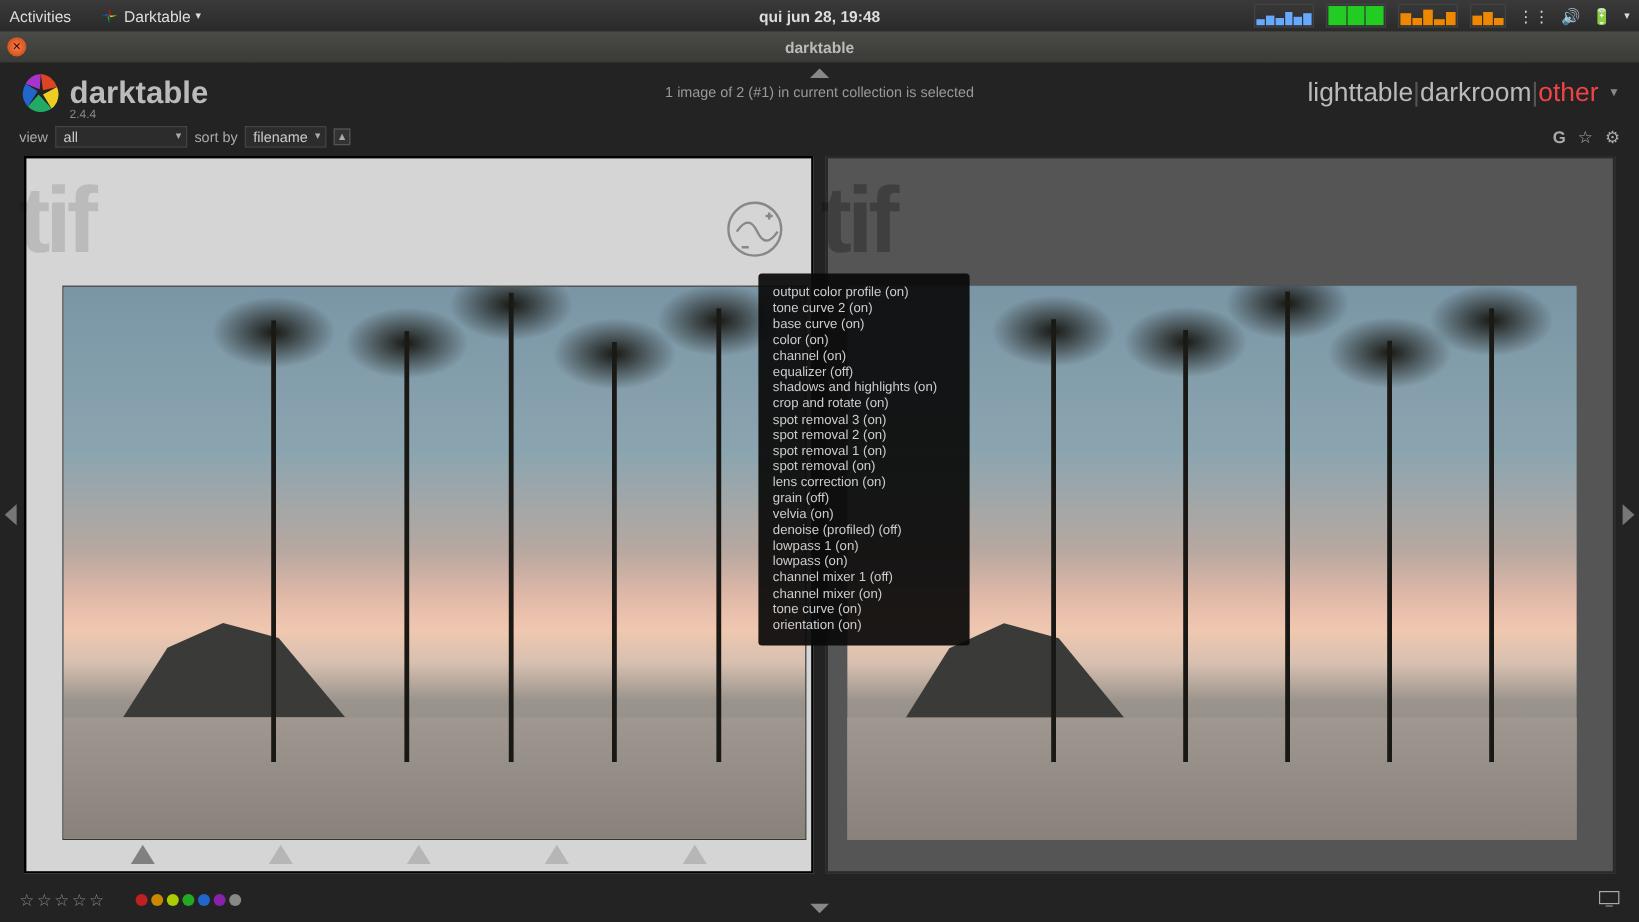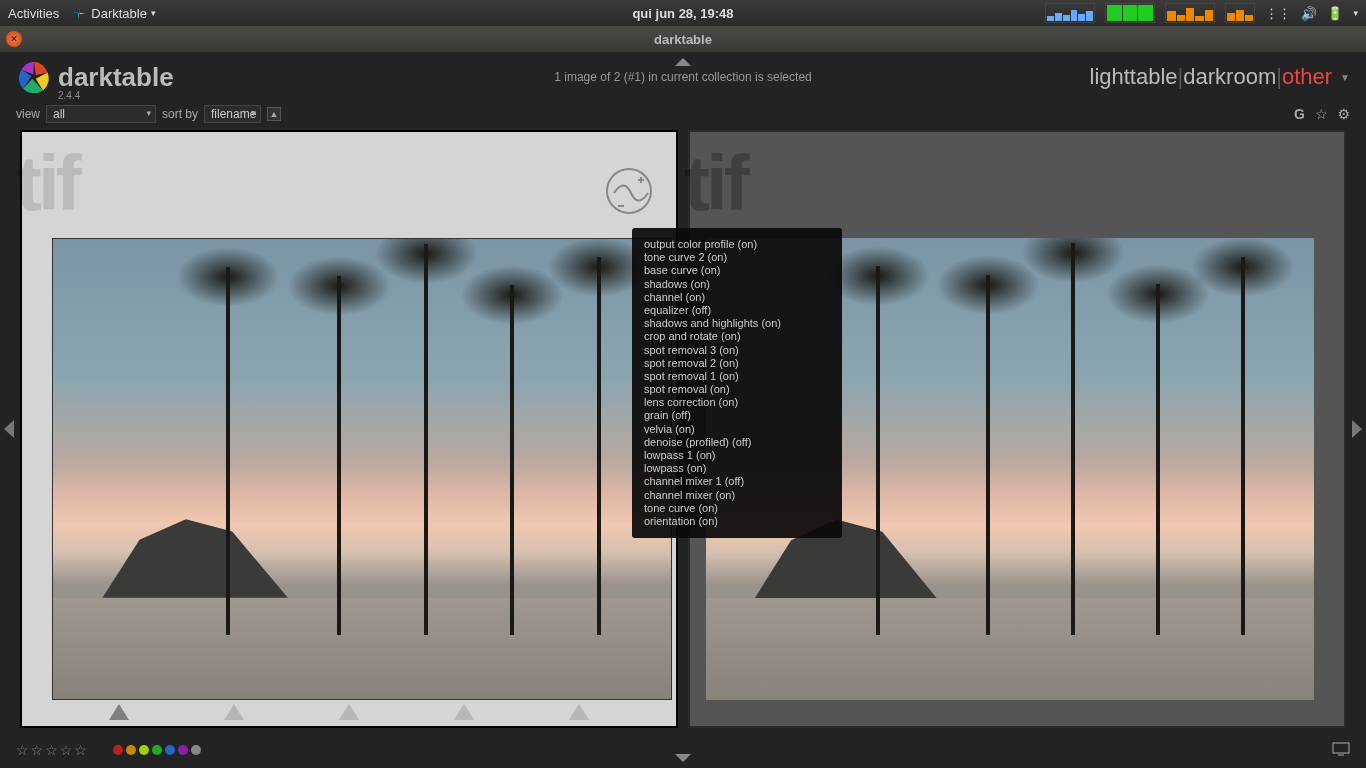--- a/index.html
+++ b/index.html
@@ -1,18 +1,18 @@
 <!DOCTYPE html>
 <html><head>
 <meta charset="utf-8">
 <style>
 * { margin: 0; padding: 0; box-sizing: border-box; font-family: sans-serif; }
 body { background: #232323; color: #aaa; width: 1366px; height: 768px; overflow: hidden; position: relative; }
 .topbar { height: 26px; background: linear-gradient(#3a3a3a,#2a2a2a); display: flex; align-items: center; padding: 0 8px; font-size: 13px; color: #ddd; position: relative; }
-.topbar .left { display: flex; gap: 12px; align-items: center; }
+.topbar .left { display: flex; gap: 24px; align-items: center; }
 .topbar .center { position: absolute; left: 50%; transform: translateX(-50%); font-weight: bold; }
 .topbar .right { margin-left: auto; display: flex; gap: 10px; align-items: center; }
 .app-icon-dt { width: 16px; height: 16px; display: inline-block; }
 .titlebar { height: 26px; background: linear-gradient(#4a4a47,#3a3a37); display: flex; align-items: center; padding: 0 6px; font-size: 13px; }
 .close-btn { width: 16px; height: 16px; background: radial-gradient(#f08050,#d04000); border-radius: 50%; display: flex; align-items: center; justify-content: center; font-size: 9px; color: #400; }
 .titlebar .wintitle { position: absolute; left: 50%; transform: translateX(-50%); color: #bbb; font-weight: bold; }
 .header { height: 50px; display: flex; align-items: center; padding: 4px 16px; position: relative; }
 .logo-area { display: flex; align-items: center; gap: 6px; }
 .logo-svg { width: 36px; height: 36px; }
 .logo-text { font-size: 26px; font-weight: bold; color: #bbb; }
@@ -40,21 +40,21 @@
 .thumb-img { position: absolute; left: 30px; right: 4px; top: 106px; bottom: 26px; border: 1px solid #333; overflow: hidden; }
 .thumb.unselected .thumb-img { left: 16px; right: 30px; top: 106px; bottom: 26px; border: none; }
 .sky { position: absolute; inset: 0; background: linear-gradient(to bottom, #7a95a5 0%, #8ba5b0 30%, #b8a8a0 48%, #e0b8a8 56%, #f0c8b0 62%, #d8c0b0 68%, #9a948c 75%, #80807a 100%); }
 .mountain { position: absolute; bottom: 22%; left: 8%; width: 30%; height: 18%; background: #3a3a38; clip-path: polygon(0 100%, 20% 30%, 45% 5%, 70% 20%, 100% 100%); }
 .beach { position: absolute; bottom: 0; left: 0; right: 0; height: 22%; background: linear-gradient(#a09890, #88827a); }
 .palm { position: absolute; bottom: 14%; width: 4px; background: #1a1815; }
 .palm::before { content: ""; position: absolute; top: -20px; left: -50px; width: 104px; height: 60px; background: radial-gradient(ellipse at center, #1a1a15 0%, #1a1a1500 70%); }
 .bottom-triangles { position: absolute; bottom: 2px; left: 0; right: 0; height: 20px; display: flex; justify-content: space-around; padding: 0 40px; }
 .triangle-up-mark { width: 0; height: 0; border-left: 10px solid transparent; border-right: 10px solid transparent; border-bottom: 16px solid #888; opacity: 0.4; }
 .thumb.selected .triangle-up-mark:first-child { opacity: 0.9; border-bottom-color: #777; }
-.tooltip { position: absolute; top: 228px; left: 632px; width: 210px; background: rgba(10,10,10,0.93); padding: 10px 12px; font-size: 11px; line-height: 1.2; color: #ccc; z-index: 100; border-radius: 3px; }
+.tooltip { position: absolute; top: 228px; left: 632px; width: 176px; background: rgba(10,10,10,0.93); padding: 10px 12px; font-size: 11px; line-height: 1.2; color: #ccc; z-index: 100; border-radius: 3px; }
 .tooltip div { white-space: nowrap; }
 .footer { position: absolute; bottom: 0; left: 0; right: 0; height: 36px; background: #232323; display: flex; align-items: center; padding: 0 16px; gap: 6px; font-size: 14px; }
 .stars { display: flex; gap: 2px; color: #888; }
 .colors { display: flex; gap: 3px; margin-left: 20px; }
 .cdot { width: 10px; height: 10px; border-radius: 50%; }
 .footer-center { position: absolute; left: 50%; transform: translateX(-50%); display: flex; align-items: center; gap: 8px; }
 .zoom-select { background: #2c2c2c; border: 1px solid #444; padding: 2px 20px 2px 8px; font-size: 12px; position: relative; color: #ccc; }
 .zoom-select::after { content: "▾"; position: absolute; right: 5px; font-size: 9px; }
 .slider { width: 140px; height: 4px; background: #444; border-radius: 2px; position: relative; }
 .slider-thumb { position: absolute; left: 4px; top: -4px; width: 6px; height: 12px; background: #888; border-radius: 2px; }
@@ -148,21 +148,21 @@
     <span class="mode-sep">|</span>
     <span class="mode-other">other</span>
     <span class="chev-down-small">▼</span>
   </div>
 </div>
 
 <div class="filterbar">
   <span>view</span>
   <span class="select-fake" style="width:110px;">all</span>
   <span>sort by</span>
-  <span class="select-fake" style="width:57px;">filename</span>
+  <span class="select-fake" style="width:68px;">filename</span>
   <span class="sort-arrow">▲</span>
   <div class="right-icons">
     <span style="font-weight:bold;">G</span>
     <span>☆</span>
     <span>⚙</span>
   </div>
 </div>
 
 <div class="main">
   <div class="side-arrow">
@@ -217,21 +217,21 @@
     <svg width="12" height="18">
         <polygon points="0,0 10,9 0,18" fill="#777"></polygon>
       </svg>
   </div>
 </div>
 
 <div class="tooltip" id="history-tooltip">
     <div>output color profile (on)</div>
     <div>tone curve 2 (on)</div>
     <div>base curve (on)</div>
-    <div>shadows (on)</div>
+    <div>color (on)</div>
     <div>channel (on)</div>
     <div>equalizer (off)</div>
     <div>shadows and highlights (on)</div>
     <div>crop and rotate (on)</div>
     <div>spot removal 3 (on)</div>
     <div>spot removal 2 (on)</div>
     <div>spot removal 1 (on)</div>
     <div>spot removal (on)</div>
     <div>lens correction (on)</div>
     <div>grain (off)</div>

